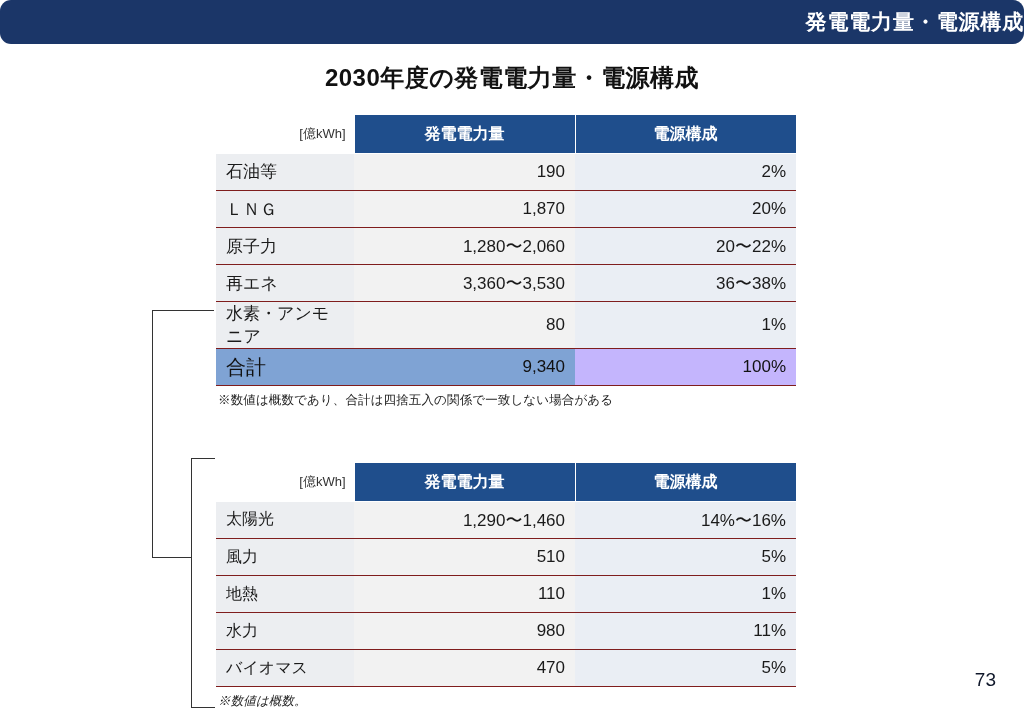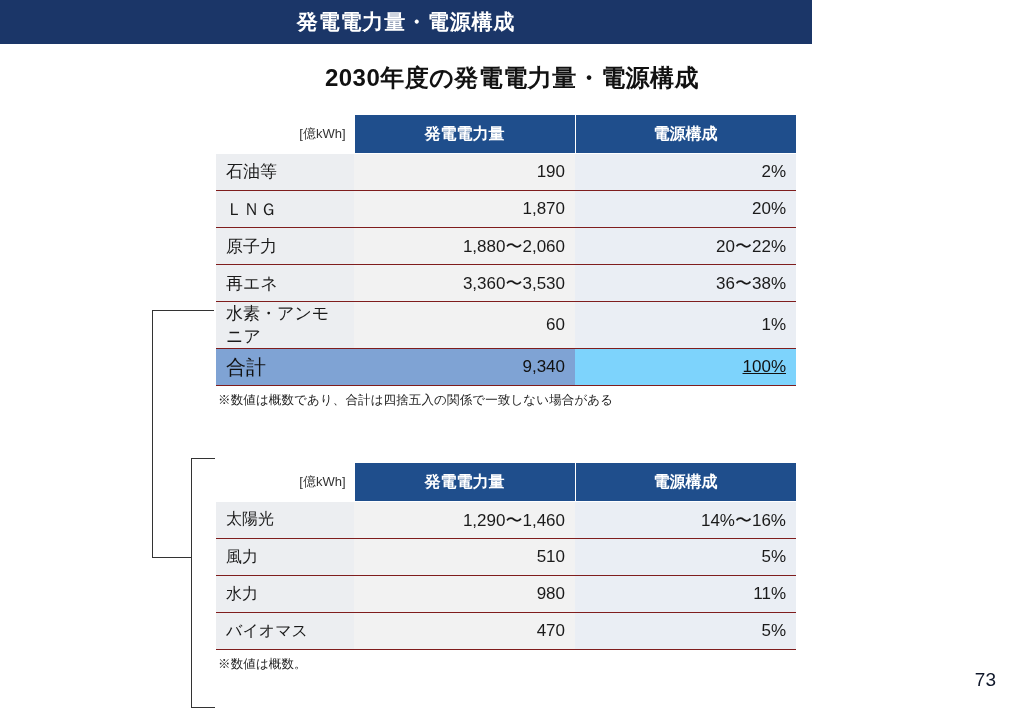--- a/index.html
+++ b/index.html
@@ -18,26 +18,27 @@
   .slide {
     position: relative;
     width: 1024px;
     height: 709px;
   }
   
   .header-band {
     position: absolute;
     left: 0;
     top: 0;
-    width: 812px;
+    width: 1024px;
     height: 44px;
     background: #1b3668;
     display: flex;
     align-items: center;
-    justify-content: center;
+    justify-content: flex-end;
+    border-radius: 11px;
   }
   .header-band .title {
     color: #ffffff;
     font-size: 21px;
     font-weight: bold;
     letter-spacing: 0.04em;
   }
   
   .slide-title {
     position: absolute;
@@ -106,36 +107,35 @@
   }
   table.data-table tbody tr.total td {
     background: #7fa3d4;
     color: #111111;
     font-weight: normal;
   }
   table.data-table tbody tr.total td.label {
     background: #7fa3d4;
   }
   table.data-table tbody tr.total td.pct {
-    background: #7dd3fc;
-    text-decoration: underline;
+    background: #c4b5fd;
   }
   
   #table-2 tbody td.label { font-size: 16px; }
   #table-1 tbody td.label { font-size: 17px; }
   #table-1 tbody tr:nth-child(6) td.label { font-size: 20px; margin-top: 16px; }
 
   .note {
     margin-top: 6px;
     font-size: 12.5px;
     color: #222222;
     letter-spacing: 0.01em;
   }
   .note-1 { padding-left: 2px; }
-  .note-2 { padding-left: 2px; }
+  .note-2 { padding-left: 2px; font-style: italic; }
 
   
   .bracket {
     position: absolute;
     border-left: 1.6px solid #333333;
     border-top: 1.6px solid #333333;
     border-bottom: 1.6px solid #333333;
   }
   #bracket-top {
     left: 152px;
@@ -238,31 +238,31 @@
           <td class="num">190</td>
           <td class="pct">2%</td>
         </tr>
         <tr>
           <td class="label">ＬＮＧ</td>
           <td class="num">1,870</td>
           <td class="pct">20%</td>
         </tr>
         <tr>
           <td class="label">原子力</td>
-          <td class="num">1,880〜2,060</td>
+          <td class="num">1,280〜2,060</td>
           <td class="pct">20〜22%</td>
         </tr>
         <tr>
           <td class="label">再エネ</td>
           <td class="num">3,360〜3,530</td>
           <td class="pct">36〜38%</td>
         </tr>
         <tr>
           <td class="label">水素・アンモニア</td>
-          <td class="num">60</td>
+          <td class="num">80</td>
           <td class="pct">1%</td>
         </tr>
         <tr class="total">
           <td class="label">合計</td>
           <td class="num">9,340</td>
           <td class="pct">100%</td>
         </tr>
       </tbody>
     </table>
     <div class="note note-1">※数値は概数であり、合計は四捨五入の関係で一致しない場合がある</div>
@@ -287,20 +287,25 @@
           <td class="label">太陽光</td>
           <td class="num">1,290〜1,460</td>
           <td class="pct">14%〜16%</td>
         </tr>
         <tr>
           <td class="label">風力</td>
           <td class="num">510</td>
           <td class="pct">5%</td>
         </tr>
         <tr>
+          <td class="label">地熱</td>
+          <td class="num">110</td>
+          <td class="pct">1%</td>
+        </tr>
+        <tr>
           <td class="label">水力</td>
           <td class="num">980</td>
           <td class="pct">11%</td>
         </tr>
         <tr>
           <td class="label">バイオマス</td>
           <td class="num">470</td>
           <td class="pct">5%</td>
         </tr>
       </tbody>

